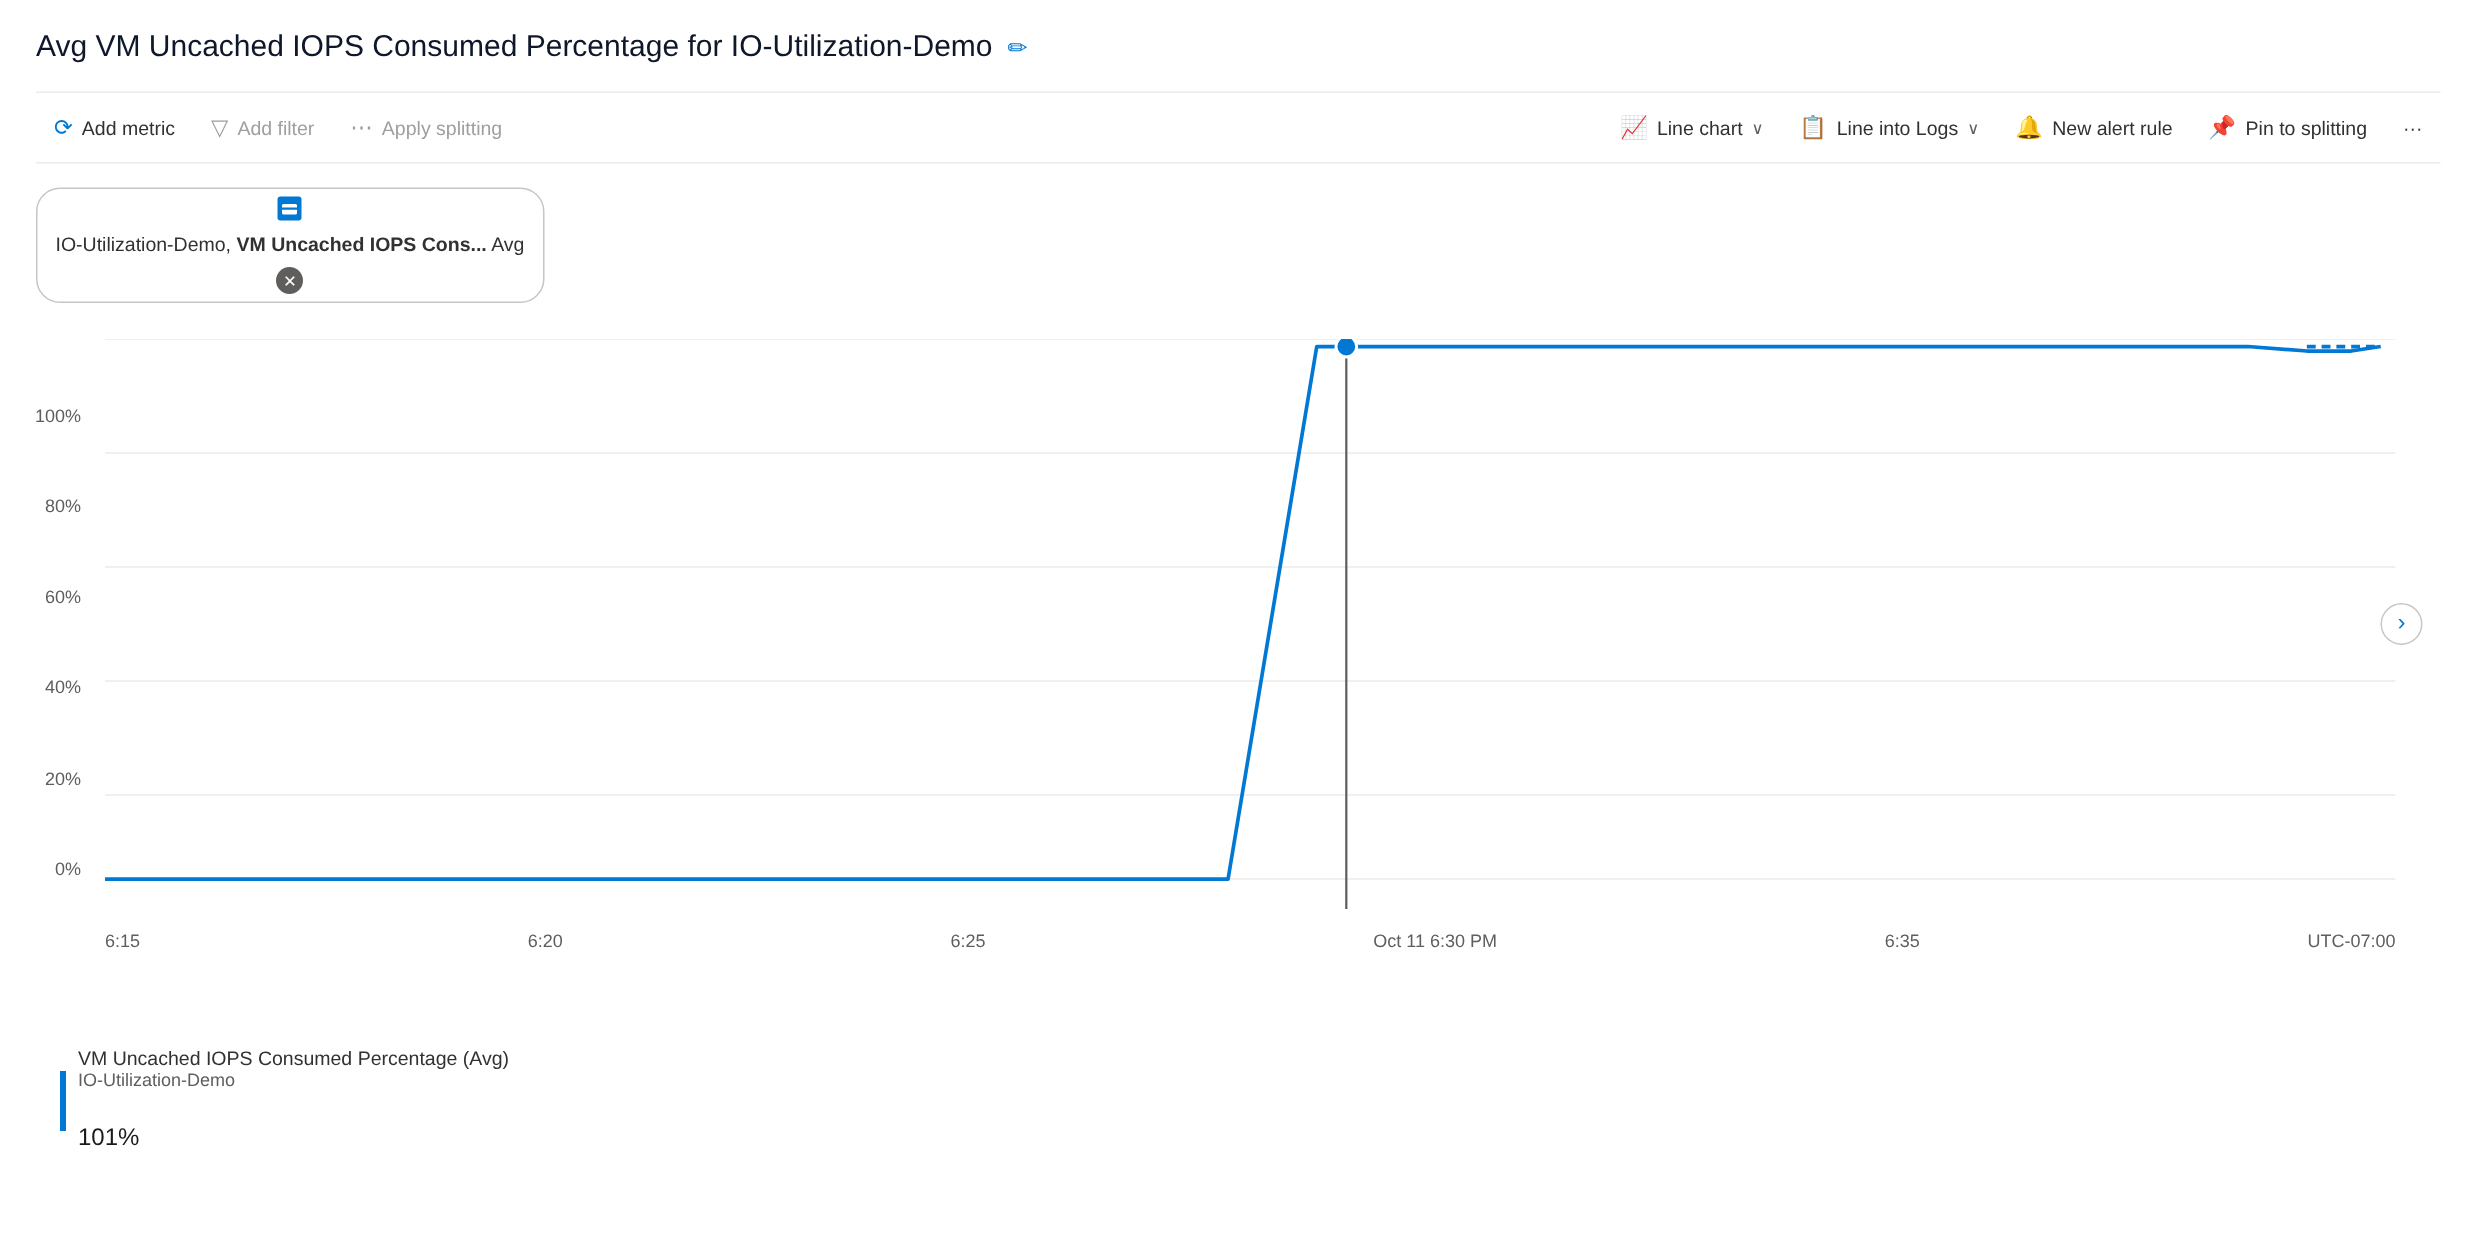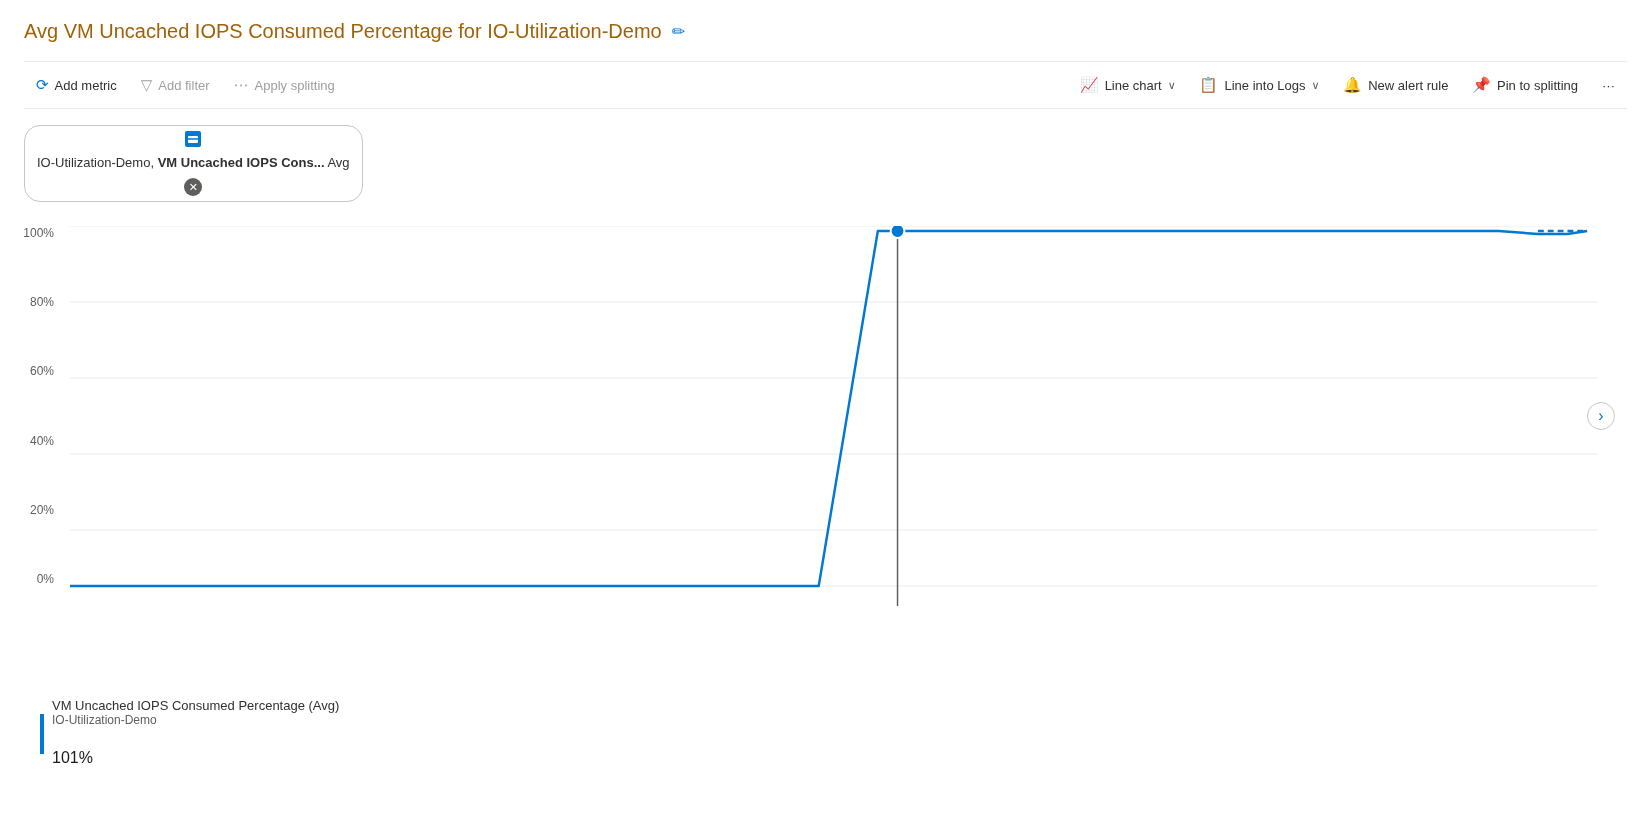--- a/index.html
+++ b/index.html
@@ -1,40 +1,40 @@
 <!DOCTYPE html>
 <html><head>
   <meta charset="utf-8">
   <style>
     * { box-sizing: border-box; margin: 0; padding: 0; }
     body { font-family: 'Segoe UI', Arial, sans-serif; background: #fff; color: #333; font-size: 14px; }
     
     .page { padding: 20px 24px; width: 1651px; min-height: 826px; }
     
     .title-row { display: flex; align-items: center; gap: 10px; margin-bottom: 18px; }
-    .page-title { font-size: 20px; font-weight: 400; color: #a16207; }
+    .page-title { font-size: 20px; font-weight: 400; color: #0f172a; }
     .edit-icon { color: #0078d4; cursor: pointer; font-size: 16px; }
     
     .toolbar { display: flex; align-items: center; gap: 0; border-top: 1px solid #edebe9; border-bottom: 1px solid #edebe9; padding: 8px 0; margin-bottom: 16px; }
     .toolbar-btn { display: flex; align-items: center; gap: 6px; padding: 6px 12px; border: none; background: none; cursor: pointer; color: #323130; font-size: 13px; border-radius: 2px; white-space: nowrap; }
     .toolbar-btn .btn-icon { font-size: 15px; color: #0078d4; }
     .toolbar-right { margin-left: auto; display: flex; align-items: center; gap: 0; }
     .toolbar-btn .chevron { font-size: 11px; color: #605e5c; }
     .toolbar-btn.muted { color: #a19f9d; }
     .toolbar-btn.muted .btn-icon { color: #a19f9d; }
     
     .metric-pill { display: inline-flex; align-items: center; gap: 8px; border: 1px solid #c8c6c4; border-radius: 16px; padding: 5px 12px; margin-bottom: 24px; font-size: 13px; flex-direction: column; }
     .metric-pill-icon { width: 16px; height: 16px; background: #0078d4; border-radius: 2px; display: inline-flex; align-items: center; justify-content: center; }
     .metric-pill-icon svg { width: 12px; height: 12px; fill: white; }
     .metric-pill-label { color: #323130; }
     .metric-pill-label strong { font-weight: 600; }
     .metric-pill-close { width: 18px; height: 18px; border-radius: 50%; background: #605e5c; color: white; border: none; cursor: pointer; font-size: 11px; display: flex; align-items: center; justify-content: center; }
     
     .chart-area { position: relative; width: 100%; height: 420px; margin-bottom: 0; }
-    .y-label { font-size: 12px; color: #605e5c; padding-right: 8px; }
+    .y-label { font-size: 12px; color: #605e5c; padding-right: 8px; margin-top: 44px; }
     
     .expand-btn { position: absolute; right: -8px; top: 50%; transform: translateY(-50%); background: white; border: 1px solid #c8c6c4; border-radius: 50%; width: 28px; height: 28px; display: flex; align-items: center; justify-content: center; cursor: pointer; color: #0078d4; font-size: 14px; }
     
     .legend { margin-top: 24px; display: flex; flex-direction: column; gap: 2px; }
     .legend-line { display: flex; align-items: center; gap: 8px; padding-left: 16px; }
     .legend-bar { width: 4px; height: 40px; background: #0078d4; }
     .legend-text { display: flex; flex-direction: column; }
     .legend-title { font-size: 13px; color: #323130; }
     .legend-sub { font-size: 12px; color: #605e5c; }
     .legend-value { font-size: 22px; font-weight: 600; color: #1a1a1a; margin-top: 16px; }
@@ -130,20 +130,28 @@
 
         <line x1="840" y1="0" x2="840" y2="380" stroke="#605e5c" stroke-width="1.5"></line>
 
         <polyline points="0,360 100,360 200,360 300,360 400,360 500,360 600,360 700,360 760,360 820,5 840,5 900,5 1000,5 1100,5 1200,5 1300,5 1400,5 1450,5 1490,8 1520,8 1540,5" fill="none" stroke="#0078d4" stroke-width="2.5" stroke-linejoin="round"></polyline>
 
         <line x1="1490" y1="5" x2="1540" y2="5" stroke="#0078d4" stroke-width="2.5" stroke-dasharray="6,4"></line>
 
         <circle cx="840" cy="5" r="7" fill="#0078d4" stroke="white" stroke-width="2"></circle>
       </svg>
 
+      <div style="position:absolute; left:46px; right:0; bottom:-28px; display:flex; justify-content:space-between; font-size:12px; color:#605e5c;">
+        <span>6:15</span>
+        <span>6:20</span>
+        <span>6:25</span>
+        <span>Oct 11 6:30 PM</span>
+        <span>6:35</span>
+        <span>UTC-07:00</span>
+      </div>
 
       <button class="expand-btn" style="position:absolute; right:-18px; top:50%; transform:translateY(-50%); background:white; border:1px solid #c8c6c4; border-radius:50%; width:28px; height:28px; display:flex; align-items:center; justify-content:center; cursor:pointer; color:#0078d4; font-size:16px;">›</button>
     </div>
   </div>
 
   
   <div class="legend" style="margin-top:52px;">
     <div class="legend-line">
       <div class="legend-bar"></div>
       <div class="legend-text">

